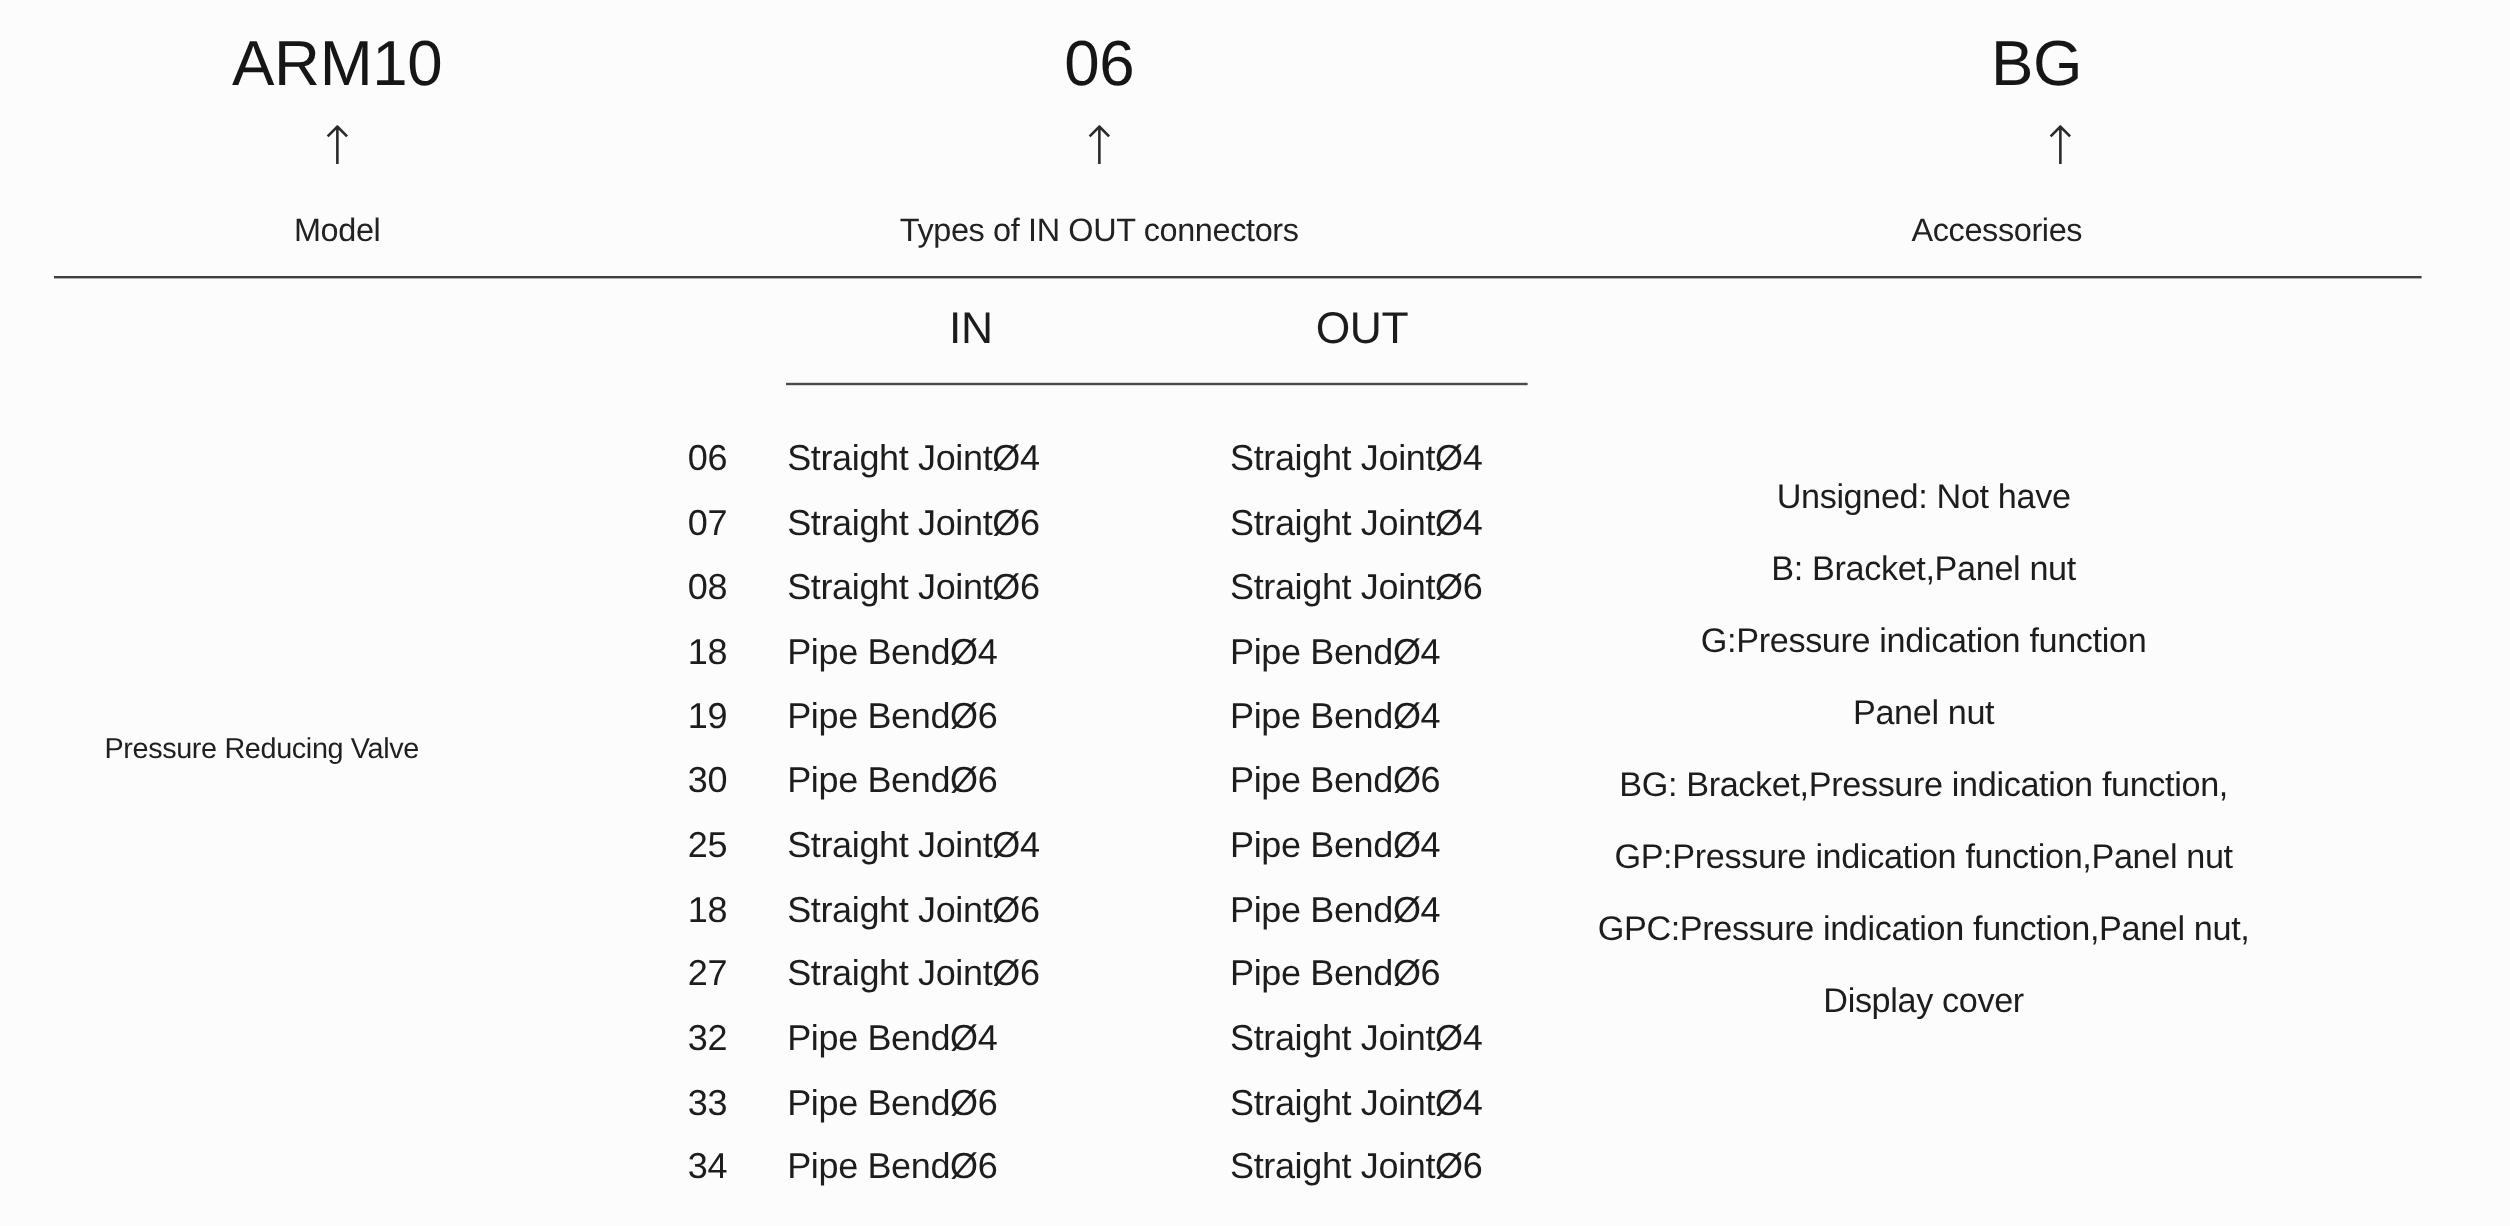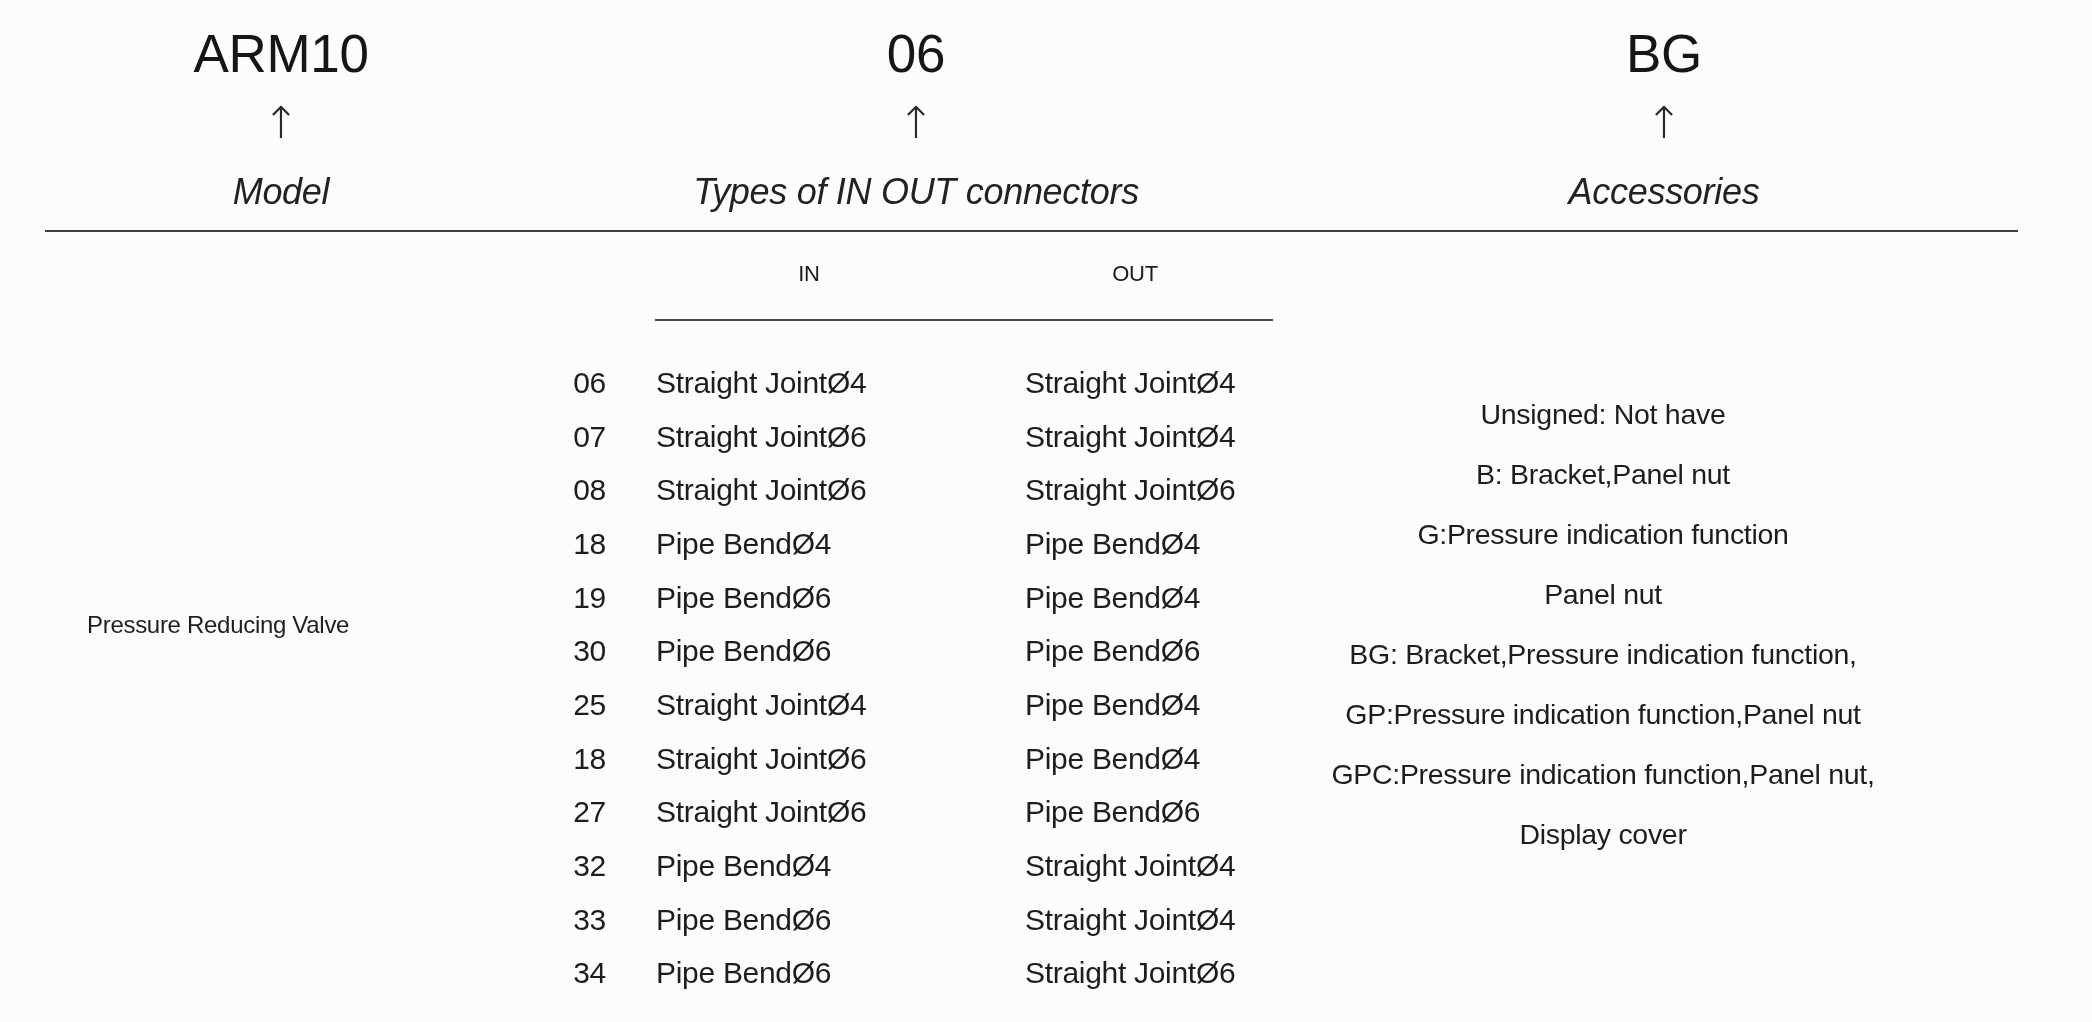--- a/index.html
+++ b/index.html
@@ -19,40 +19,39 @@
   
   .segment {
     position: absolute;
     top: 24px;
     transform: translateX(-50%);
     text-align: center;
     white-space: nowrap;
   }
   .seg-1 { left: 281px; }
   .seg-2 { left: 916px; }
-  .seg-3 { left: 1664px; }
+  .seg-3 { left: 1664px; text-align: right; }
   .seg-code {
     font-size: 53px;
     line-height: 60px;
     color: #161616;
   }
   .seg-arrow {
     font-size: 44px;
     line-height: 46px;
     margin-top: 16px;
     color: #2a2a2a;
     font-family: "DejaVu Sans", sans-serif;
     font-weight: 300;
   }
   .seg-label {
-    font-size: 36px;
+    font-size: 27px;
     line-height: 36px;
     margin-top: 28px;
     color: #222222;
-    font-style: italic;
   }
 
   
   .rule-main {
     position: absolute;
     left: 45px; top: 230px;
     width: 1973px; height: 2px;
     background: #3f3f3f;
   }
   .rule-sub {
@@ -60,21 +59,21 @@
     left: 655px; top: 319px;
     width: 618px; height: 2px;
     background: #4a4a4a;
   }
 
   
   .col-header {
     position: absolute;
     top: 256px;
     transform: translateX(-50%);
-    font-size: 22px;
+    font-size: 37px;
     line-height: 36px;
     color: #1c1c1c;
     white-space: nowrap;
   }
   .col-header.in  { left: 809px; }
   .col-header.out { left: 1135px; }
 
   
   .model-name {
     position: absolute;

